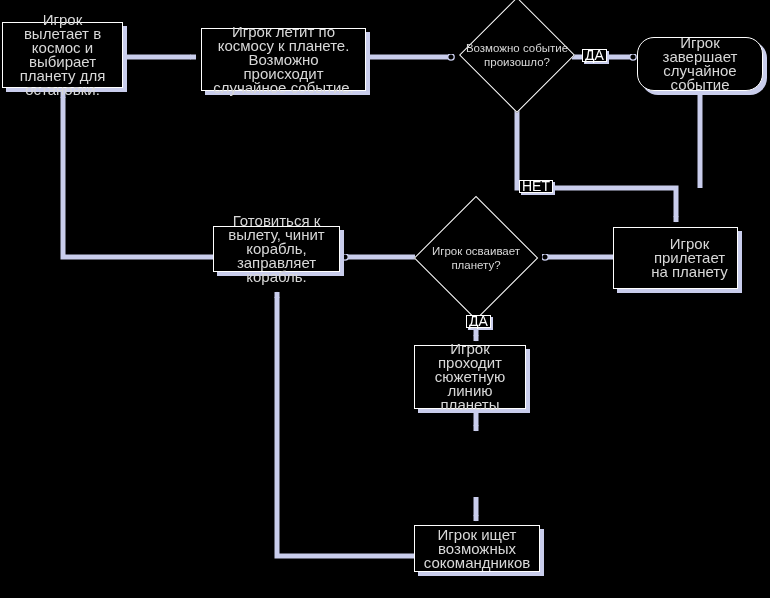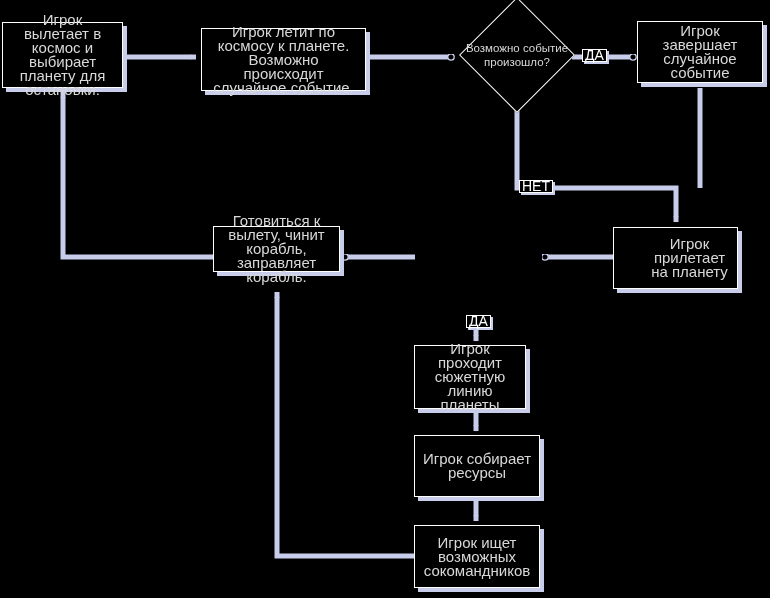--- a/index.html
+++ b/index.html
@@ -69,51 +69,54 @@
   </svg>
 
   <div class="node" style="left:2px;top:22px;width:121px;height:66px;">
     <span>Игрок вылетает в космос и выбирает планету для остановки.</span>
   </div>
 
   <div class="node" style="left:201px;top:28px;width:165px;height:63px;">
     <span>Игрок летит по космосу к планете. Возможно происходит случайное событие.</span>
   </div>
 
-  <div class="node" style="left:637px;top:21px;width:126px;height:62px;">
+  <div class="node" style="left:637px;top:37px;width:126px;height:54px;border-radius:17px;">
     <span>Игрок завершает случайное событие</span>
   </div>
 
   <div class="node" style="left:613px;top:227px;width:125px;height:62px;padding-left:34px;">
     <span>Игрок прилетает на планету</span>
   </div>
 
   <div class="node" style="left:213px;top:226px;width:127px;height:46px;">
     <span>Готовиться к вылету, чинит корабль, заправляет корабль.</span>
   </div>
 
   <div class="node" style="left:414px;top:345px;width:112px;height:64px;">
     <span>Игрок проходит сюжетную линию планеты</span>
   </div>
 
-  <div class="node" style="left:414px;top:435px;width:126px;height:62px;">
-    <span>Игрок собирает ресурсы</span>
-  </div>
 
-  <div class="node" style="left:414px;top:525px;width:126px;height:63px;">
+  <div class="node" style="left:414px;top:525px;width:126px;height:47px;">
     <span>Игрок ищет возможных сокомандников</span>
   </div>
 
   <div class="diamond" style="left:476px;top:14px;width:82px;height:82px;">
     <div class="dshape"></div>
     <div class="dlabel" style="left:-22px;width:126px;">
       <span>Возможно событие произошло?</span>
     </div>
   </div>
 
+  <div class="diamond" style="left:432px;top:214px;width:88px;height:88px;">
+    <div class="dshape"></div>
+    <div class="dlabel" style="left:-26px;width:140px;">
+      <span>Игрок осваивает планету?</span>
+    </div>
+  </div>
 
   <div class="elabel" style="left:582px;top:49px;">
     <span>ДА</span>
   </div>
 
   <div class="elabel" style="left:519px;top:180px;">
     <span>НЕТ</span>
   </div>
 
   <div class="elabel" style="left:466px;top:315px;">

